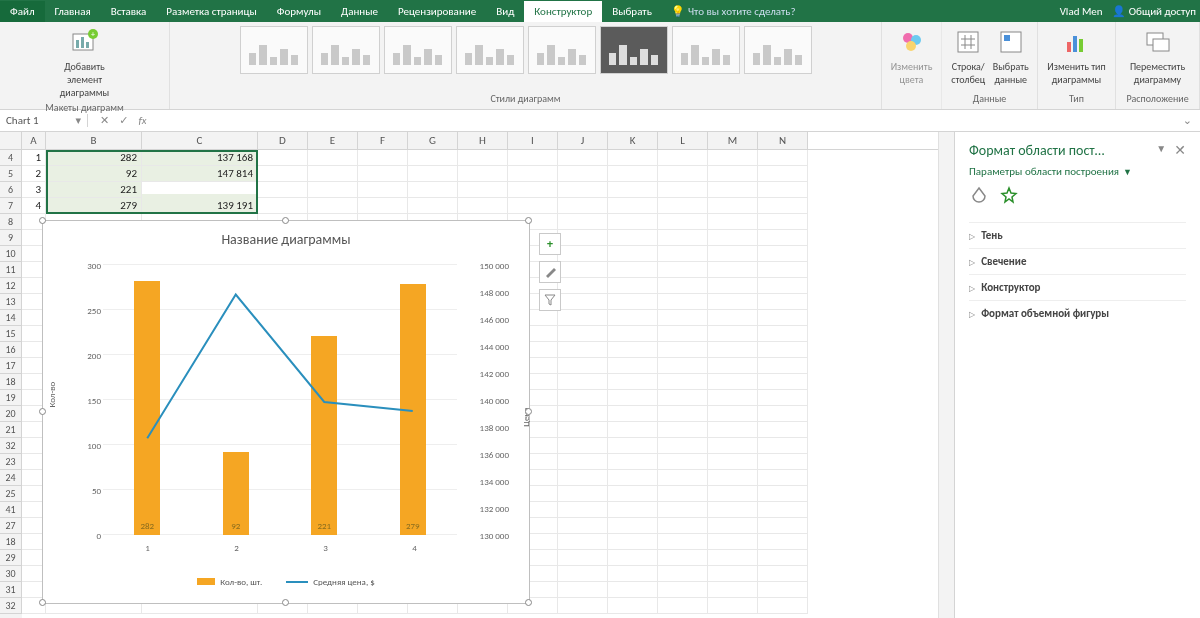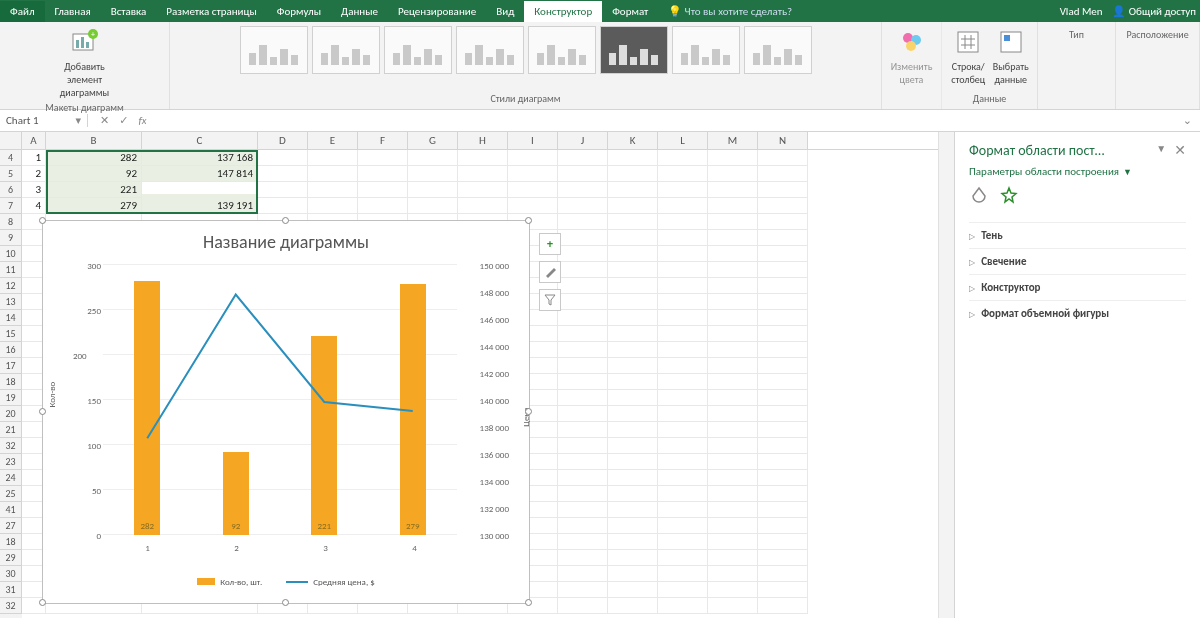--- a/index.html
+++ b/index.html
@@ -44,21 +44,21 @@
 .row-h { height:16px; border-bottom:1px solid #d4d4d4; border-right:1px solid #d4d4d4; font-size:10px; color:#555; text-align:center; line-height:16px; }
 .corner { position:absolute; left:0; top:0; width:22px; height:18px; background:#f3f3f3; border-right:1px solid #d4d4d4; border-bottom:1px solid #d4d4d4; }
 .grid { position:absolute; left:22px; top:18px; right:0; bottom:0; }
 .cell { position:absolute; border-right:1px solid #e8e8e8; border-bottom:1px solid #e8e8e8; font-size:11px; padding:0 4px; line-height:16px; text-align:right; color:#222; }
 .cell.sel { background:#e9f0e3; }
 .sel-border { position:absolute; border:2px solid #217346; pointer-events:none; }
 
 
 .chart-obj { position:absolute; left:42px; top:88px; width:488px; height:384px; background:#fff; border:1px solid #bfbfbf; }
 .chart-handles div{position:absolute;width:7px;height:7px;background:#fff;border:1px solid #888;border-radius:50%;}
-.chart-title { text-align:center; font-size:18px; color:#555; padding:10px 0 6px; }
+.chart-title { text-align:center; font-size:14px; color:#555; padding:10px 0 6px; }
 .plot { position:absolute; left:60px; right:72px; top:44px; bottom:68px; }
 .y1 { position:absolute; left:30px; top:44px; bottom:68px; width:28px; font-size:9px; color:#666; }
 .y2 { position:absolute; right:20px; top:44px; bottom:68px; width:48px; font-size:9px; color:#666; text-align:right; }
 .ytick{position:absolute; width:100%;}
 .axis-title-l{position:absolute;left:8px;top:50%;transform:rotate(-90deg) translateX(10px);transform-origin:left center;font-size:9px;color:#666;}
 .axis-title-r{position:absolute;right:4px;top:50%;transform:rotate(-90deg) translateX(10px);transform-origin:right center;font-size:9px;color:#666;}
 .xcat{position:absolute;bottom:50px;font-size:9px;color:#666;transform:translateX(-50%);}
 .legend { position:absolute; left:0; right:0; bottom:16px; display:flex; justify-content:center; gap:24px; font-size:9px; color:#555; }
 .legend span{display:flex;align-items:center;gap:5px;}
 .lg-bar{width:18px;height:7px;background:#f5a623;}
@@ -91,21 +91,21 @@
   <div class="tabs" id="tabs">
       <div class="tab file">Файл</div>
       <div class="tab">Главная</div>
       <div class="tab">Вставка</div>
       <div class="tab">Разметка страницы</div>
       <div class="tab">Формулы</div>
       <div class="tab">Данные</div>
       <div class="tab">Рецензирование</div>
       <div class="tab">Вид</div>
       <div class="tab active">Конструктор</div>
-      <div class="tab">Формат</div>
+      <div class="tab">Выбрать</div>
       <div class="tell-me">💡 Что вы хотите сделать?</div>
       <div class="user">
         <span>Vlad Men</span>
         <span>👤 Общий доступ</span>
       </div>
     </div>
 </div>
 
 <div class="ribbon">
   <div class="rgroup" style="width:170px">
@@ -233,23 +233,42 @@
               <rect x="3" y="3" width="20" height="20" fill="#fff" stroke="#888"></rect>
               <rect x="6" y="6" width="6" height="6" fill="#4a90d9"></rect>
             </svg>
           </div>
           <span style="max-width:44px;text-align:center">Выбрать данные</span>
         </div>
     </div>
     <div class="rgroup-label">Данные</div>
   </div>
   <div class="rgroup" style="width:78px">
+    <div class="rbtn">
+        <div class="icn">
+          <svg width="28" height="28">
+            <rect x="4" y="14" width="4" height="10" fill="#e66"></rect>
+            <rect x="10" y="8" width="4" height="16" fill="#4a90d9"></rect>
+            <rect x="16" y="11" width="4" height="13" fill="#7c3"></rect>
+          </svg>
+        </div>
+        <span style="max-width:70px;text-align:center">Изменить тип диаграммы</span>
+      </div>
     <div class="rgroup-label">Тип</div>
   </div>
   <div class="rgroup" style="width:84px">
+    <div class="rbtn">
+        <div class="icn">
+          <svg width="28" height="28">
+            <rect x="3" y="5" width="16" height="12" fill="#fff" stroke="#888"></rect>
+            <rect x="9" y="11" width="16" height="12" fill="#fff" stroke="#888"></rect>
+          </svg>
+        </div>
+        <span style="max-width:74px;text-align:center">Переместить диаграмму</span>
+      </div>
     <div class="rgroup-label">Расположение</div>
   </div>
 </div>
 
 <div class="fbar">
   <div class="namebox">
       <span>Chart 1</span>
       <span style="color:#888">▾</span>
     </div>
   <div class="fx-icons">
@@ -721,21 +740,21 @@
 
   <div class="chart-obj">
     <div class="chart-title">Название диаграммы</div>
     <div class="axis-title-l">Кол-во</div>
     <div class="axis-title-r">Цена</div>
     <div class="y1" id="y1">
         <div class="ytick" style="bottom: 0%; transform: translateY(50%); text-align: right;">0</div>
         <div class="ytick" style="bottom: 16.6667%; transform: translateY(50%); text-align: right;">50</div>
         <div class="ytick" style="bottom: 33.3333%; transform: translateY(50%); text-align: right;">100</div>
         <div class="ytick" style="bottom: 50%; transform: translateY(50%); text-align: right;">150</div>
-        <div class="ytick" style="bottom: 66.6667%; transform: translateY(50%); ">200</div>
+        <div class="ytick" style="bottom: 66.6667%; transform: translateY(50%); text-align: right;">200</div>
         <div class="ytick" style="bottom: 83.3333%; transform: translateY(50%); text-align: right;">250</div>
         <div class="ytick" style="bottom: 100%; transform: translateY(50%); text-align: right;">300</div>
       </div>
     <div class="y2" id="y2">
         <div class="ytick" style="bottom: 0%; transform: translateY(50%);">130 000</div>
         <div class="ytick" style="bottom: 10%; transform: translateY(50%);">132 000</div>
         <div class="ytick" style="bottom: 20%; transform: translateY(50%);">134 000</div>
         <div class="ytick" style="bottom: 30%; transform: translateY(50%);">136 000</div>
         <div class="ytick" style="bottom: 40%; transform: translateY(50%);">138 000</div>
         <div class="ytick" style="bottom: 50%; transform: translateY(50%);">140 000</div>

